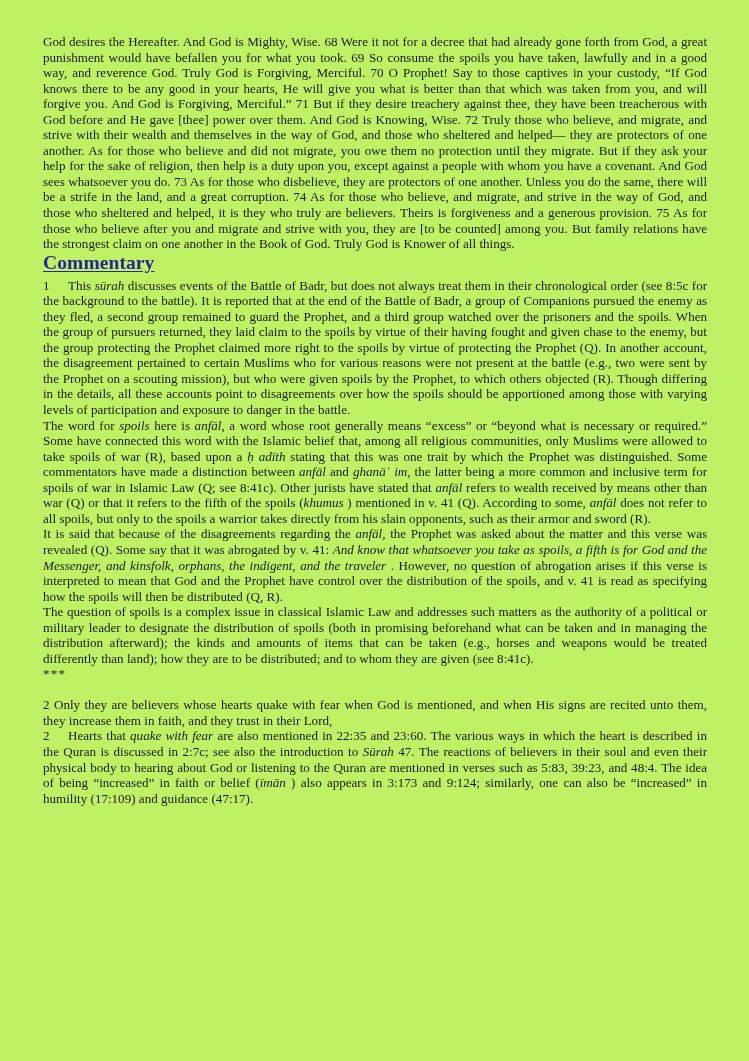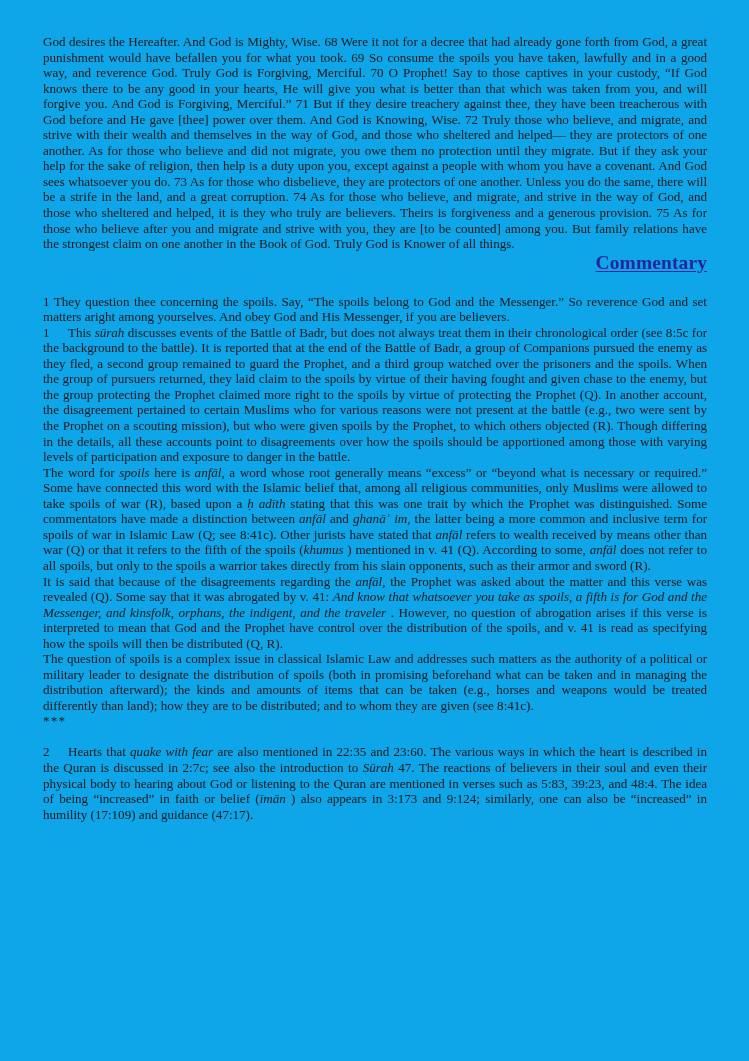--- a/index.html
+++ b/index.html
@@ -9,21 +9,21 @@
     background: #ffffff;
   }
   body {
     font-family: "Liberation Serif", "DejaVu Serif", serif;
     color: #1a1a1a;
   }
   .page {
     position: relative;
     width: 749px;
     height: 1061px;
-    background: #0ea5e9;
+    background: #bef264;
     box-sizing: border-box;
     overflow: hidden;
   }
   .content {
     position: absolute;
     left: 43px;
     top: 34px;
     width: 664px;
   }
   p.body-para {
@@ -33,30 +33,29 @@
     text-align: justify;
     text-justify: inter-word;
     letter-spacing: -0.02px;
     word-spacing: 0.1px;
   }
   
   .verse-block {
     margin: 0 0 22px 0;
   }
   h2.commentary-heading {
-    margin: 0 0 20px 0;
+    margin: 0 0 4px 0;
     padding: 0;
     font-size: 19.5px;
     line-height: 22px;
     font-weight: bold;
     color: #26269c;
     text-decoration: underline;
     text-underline-offset: 2px;
     letter-spacing: 0.1px;
-    text-align: right;
   }
   .lemma {
     margin: 0 0 15.5px 0;
   }
   .note {
     margin: 0 0 15.5px 0;
   }
   .note-num {
     display: inline-block;
     min-width: 25px;
@@ -73,23 +72,23 @@
 <body>
 
 <div class="page">
   <div class="content">
 
     <p class="body-para verse-block">God desires the Hereafter. And God is Mighty, Wise. 68 Were it not for a decree that had already gone forth from God, a great punishment would have befallen you for what you took. 69 So consume the spoils you have taken, lawfully and in a good way, and reverence God. Truly God is Forgiving, Merciful. 70 O Prophet! Say to those captives in your custody, “If God knows there to be any good in your hearts, He will give you what is better than that which was taken from you, and will forgive you. And God is Forgiving, Merciful.” 71 But if they desire treachery against thee, they have been treacherous with God before and He gave [thee] power over them. And God is Knowing, Wise. 72 Truly those who believe, and migrate, and strive with their wealth and themselves in the way of God, and those who sheltered and helped— they are protectors of one another. As for those who believe and did not migrate, you owe them no protection until they migrate. But if they ask your help for the sake of religion, then help is a duty upon you, except against a people with whom you have a covenant. And God sees whatsoever you do. 73 As for those who disbelieve, they are protectors of one another. Unless you do the same, there will be a strife in the land, and a great corruption. 74 As for those who believe, and migrate, and strive in the way of God, and those who sheltered and helped, it is they who truly are believers. Theirs is forgiveness and a generous provision. 75 As for those who believe after you and migrate and strive with you, they are [to be counted] among you. But family relations have the strongest claim on one another in the Book of God. Truly God is Knower of all things.</p>
 
     <h2 class="commentary-heading">Commentary</h2>
 
     <div id="commentary-entries">
-        <p class="body-para lemma"><span>1</span> <span>They question thee concerning the spoils. Say, “The spoils belong to God and the Messenger.” So reverence God and set matters aright among yourselves. And obey God and His Messenger, if you are believers.</span></p>
         <p class="body-para note"><span class="note-num">1</span><span>This </span><i>sūrah</i><span> discusses events of the Battle of Badr, but does not always treat them in their chronological order (see 8:5c for the background to the battle). It is reported that at the end of the Battle of Badr, a group of Companions pursued the enemy as they fled, a second group remained to guard the Prophet, and a third group watched over the prisoners and the spoils. When the group of pursuers returned, they laid claim to the spoils by virtue of their having fought and given chase to the enemy, but the group protecting the Prophet claimed more right to the spoils by virtue of protecting the Prophet (Q). In another account, the disagreement pertained to certain Muslims who for various reasons were not present at the battle (e.g., two were sent by the Prophet on a scouting mission), but who were given spoils by the Prophet, to which others objected (R). Though differing in the details, all these accounts point to disagreements over how the spoils should be apportioned among those with varying levels of participation and exposure to danger in the battle.</span></p>
         <p class="body-para note"><span>The word for </span><i>spoils</i><span> here is </span><i>anfāl,</i><span> a word whose root generally means “excess” or “beyond what is necessary or required.” Some have connected this word with the Islamic belief that, among all religious communities, only Muslims were allowed to take spoils of war (R), based upon a </span><i>ḥ adīth</i><span> stating that this was one trait by which the Prophet was distinguished. Some commentators have made a distinction between </span><i>anfāl</i><span> and </span><i>ghanāʾ im,</i><span> the latter being a more common and inclusive term for spoils of war in Islamic Law (Q; see 8:41c). Other jurists have stated that </span><i>anfāl</i><span> refers to wealth received by means other than war (Q) or that it refers to the fifth of the spoils (</span><i>khumus</i><span> ) mentioned in v. 41 (Q). According to some, </span><i>anfāl</i><span> does not refer to all spoils, but only to the spoils a warrior takes directly from his slain opponents, such as their armor and sword (R).</span></p>
         <p class="body-para note"><span>It is said that because of the disagreements regarding the </span><i>anfāl,</i><span> the Prophet was asked about the matter and this verse was revealed (Q). Some say that it was abrogated by v. 41: </span><i>And know that whatsoever you take as spoils, a fifth is for God and the Messenger, and kinsfolk, orphans, the indigent, and the traveler</i><span> . However, no question of abrogation arises if this verse is interpreted to mean that God and the Prophet have control over the distribution of the spoils, and v. 41 is read as specifying how the spoils will then be distributed (Q, R).</span></p>
         <p class="body-para note"><span>The question of spoils is a complex issue in classical Islamic Law and addresses such matters as the authority of a political or military leader to designate the distribution of spoils (both in promising beforehand what can be taken and in managing the distribution afterward); the kinds and amounts of items that can be taken (e.g., horses and weapons would be treated differently than land); how they are to be distributed; and to whom they are given (see 8:41c).</span></p>
         <p class="stars">***</p>
+        <p class="body-para lemma"><span>2</span> <span>Only they are believers whose hearts quake with fear when God is mentioned, and when His signs are recited unto them, they increase them in faith, and they trust in their Lord,</span></p>
         <p class="body-para note"><span class="note-num">2</span><span>Hearts that </span><i>quake with fear</i><span> are also mentioned in 22:35 and 23:60. The various ways in which the heart is described in the Quran is discussed in 2:7c; see also the introduction to </span><i>Sūrah</i><span> 47. The reactions of believers in their soul and even their physical body to hearing about God or listening to the Quran are mentioned in verses such as 5:83, 39:23, and 48:4. The idea of being “increased” in faith or belief (</span><i>īmān</i><span> ) also appears in 3:173 and 9:124; similarly, one can also be “increased” in humility (17:109) and guidance (47:17).</span></p>
       </div>
 
   </div>
 </div>
 
 </body></html>

